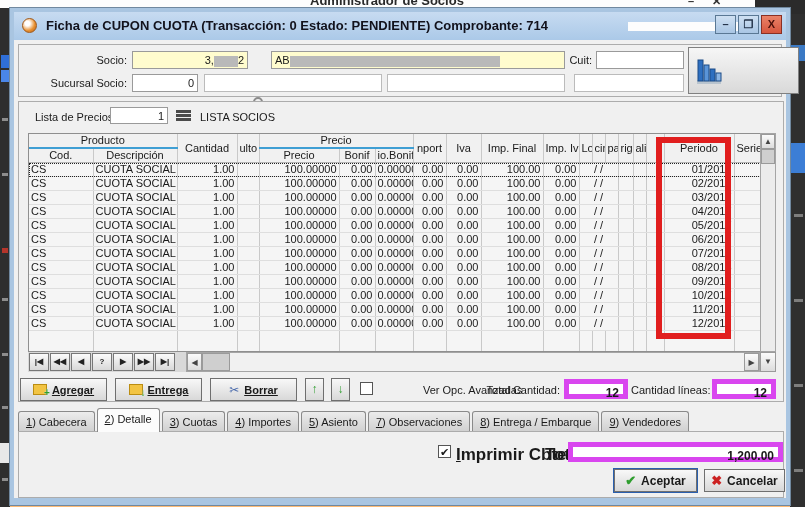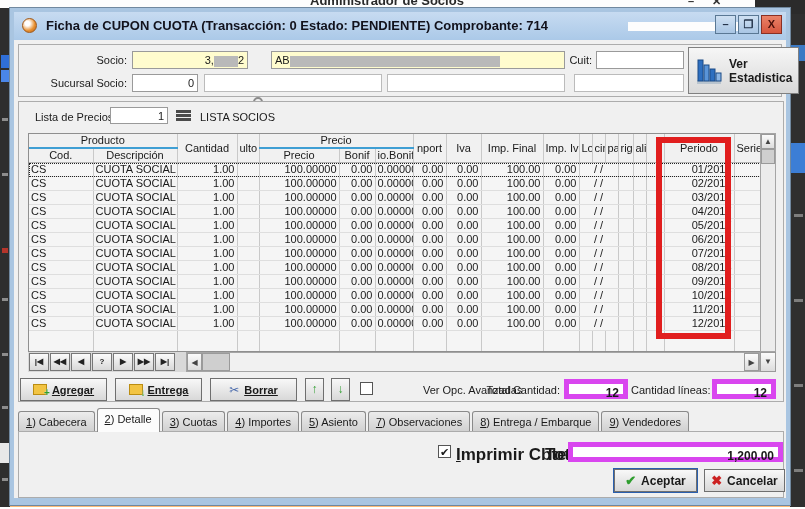--- a/index.html
+++ b/index.html
@@ -184,21 +184,20 @@
     <span class="fld" style="left:368px; top:29px; width:178px; border-color:#bbb;"></span>
     <span class="fld" style="left:555px; top:29px; width:110px; border-color:#bbb;"></span>
     <span class="btn-estad">
       <svg width="28" height="30">
         <rect x="2" y="24" width="24" height="4" fill="#b9c4ce"></rect>
         <rect x="3" y="4" width="5" height="21" fill="#2e6fc0" stroke="#1a4a86"></rect>
         <rect x="9" y="9" width="5" height="16" fill="#5a94d8" stroke="#1a4a86"></rect>
         <rect x="15" y="13" width="5" height="12" fill="#2e6fc0" stroke="#1a4a86"></rect>
         <rect x="21" y="17" width="5" height="8" fill="#8ab4e4" stroke="#1a4a86"></rect>
       </svg>
-      <span class="txt"><span>Ver</span><br><span>Estadistica</span></span>
     </span>
   </div>
 
   <div class="abs panel-main"></div>
   <span class="abs lbl" style="left:24px; top:111px;margin-left:11px;">Lista de Precios:</span>
   <span class="abs fld num" style="left:110px; top:107px; width:58px; height:17px;">1</span>
   <span class="abs hamb"></span>
   <span class="abs lbl" style="left:200px; top:111px;">LISTA SOCIOS</span>
 
   <div class="abs grid-box">

